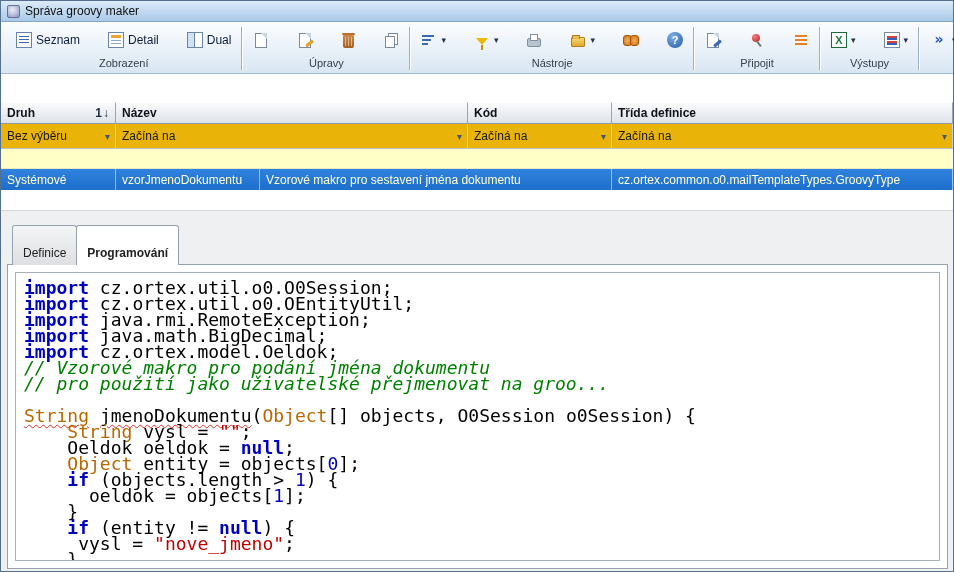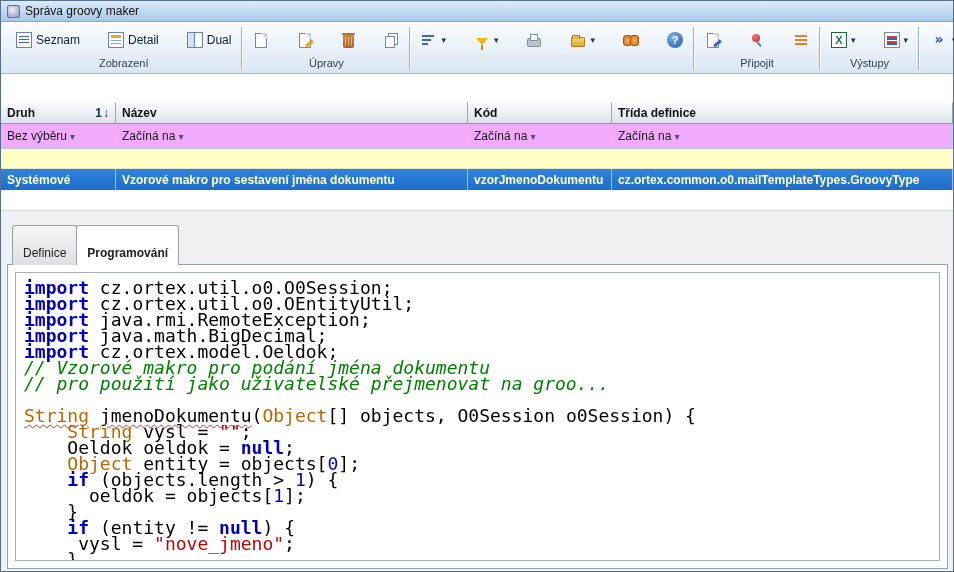--- a/index.html
+++ b/index.html
@@ -104,26 +104,26 @@
   .col0 { width:115px; flex:none; } .col1 { width:352px; flex:none; }
   .col2 { width:144px; flex:none; } .col3 { flex:1; min-width:0; }
   .ghead { height:22px;margin-top:28px; }
   .hcell { display:flex; align-items:center; justify-content:space-between; gap:4px;
     font-size:12px; font-weight:bold; color:#101418; padding:0 6px;
     background:linear-gradient(#fafbfc,#dde3ea); border-right:1px solid #9aa5b1;
     border-bottom:1px solid #8d99a6; border-top:1px solid #fff; }
   .sortind { display:flex; align-items:center; gap:1px; font-weight:bold; color:#1c2c44; }
   .sortarrow { font-size:12px; line-height:12px; }
   .gfilter { height:25px; border-bottom:1px solid #b6c2ce; }
-  .fcell { display:flex; align-items:center; gap:3px;
-    background:#f0abfc; border-right:1px solid #c9d2da; padding:0 5px 0 6px; font-size:12px; color:#1a1a1a; }
+  .fcell { display:flex; align-items:center; justify-content:space-between; gap:3px;
+    background:#eab308; border-right:1px solid #c9d2da; padding:0 5px 0 6px; font-size:12px; color:#1a1a1a; }
   .combo-arrow { color:#4a5866; font-size:10px; }
   .gyellow { height:20px; }
   .ycell { background:#ffffc6; border-right:1px solid #ffffff; border-bottom:1px solid #e8e8c0; }
-  .gdata { height:21px; background:linear-gradient(#2f82dd,#1d6ecb);font-weight:bold; }
+  .gdata { height:21px; background:linear-gradient(#2f82dd,#1d6ecb); }
   .dcell { display:flex; align-items:center; padding:0 6px; font-size:12px; color:#ffffd2;
     border-right:1px solid rgba(255,255,255,.55); }
   .grid-empty { height:21px; background:#fff; border-bottom:1px solid #d4d8dc; }
 
   
   .lower { flex:1; min-height:0; display:flex; flex-direction:column;
     background:#eef0f2; padding:14px 5px 2px 6px; }
   .tabs { display:flex; padding-left:5px; }
   .tab { font-size:12px; color:#222; padding:20px 10px 3px;
     background:linear-gradient(#f4f5f6,#dddfe2); border:1px solid #98a2ae;
@@ -213,20 +213,21 @@
           <span class="ic ic-folder"></span>
           <span class="dd">▾</span>
         </button>
         <button class="tbtn">
           <span class="ic ic-binoc"></span>
         </button>
         <button class="tbtn">
           <span class="ic ic-help">?</span>
         </button>
       </div>
+      <div class="tlabel">Nástroje</div>
     </div>
 
     <div class="tsep"></div>
 
     <div class="tgroup">
       <div class="tbtns">
         <button class="tbtn">
           <span class="ic ic-page pe-blue"></span>
         </button>
         <button class="tbtn">
@@ -323,22 +324,22 @@
 
     <div class="grow gyellow">
       <div class="gcell col0 ycell"></div>
       <div class="gcell col1 ycell"></div>
       <div class="gcell col2 ycell"></div>
       <div class="gcell col3 ycell"></div>
     </div>
 
     <div class="grow gdata">
       <div class="gcell col0 dcell">Systémové</div>
+      <div class="gcell col2 dcell">vzorJmenoDokumentu</div>
       <div class="gcell col1 dcell">Vzorové makro pro sestavení jména dokumentu</div>
-      <div class="gcell col2 dcell">vzorJmenoDokumentu</div>
       <div class="gcell col3 dcell">cz.ortex.common.o0.mailTemplateTypes.GroovyType</div>
     </div>
 
     <div class="grid-empty"></div>
   </div>
 
   <div class="lower">
     <div class="tabs">
       <div class="tab">Definice</div>
       <div class="tab active">Programování</div>

